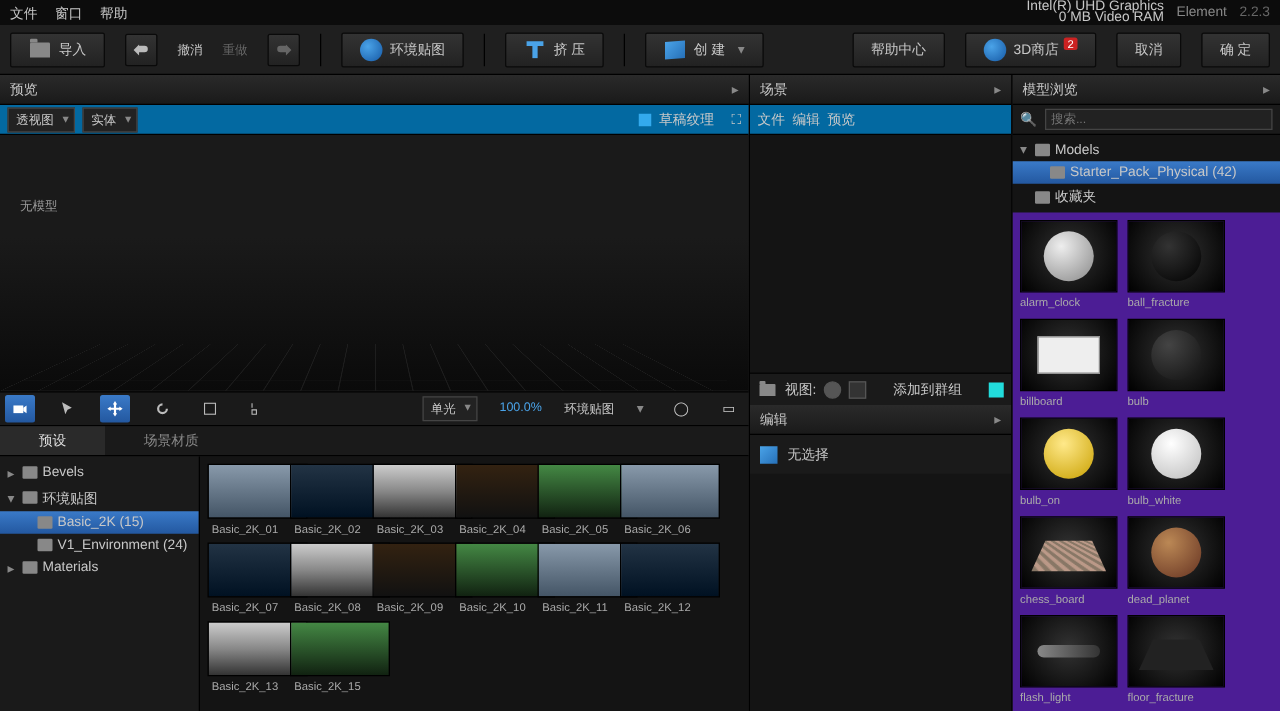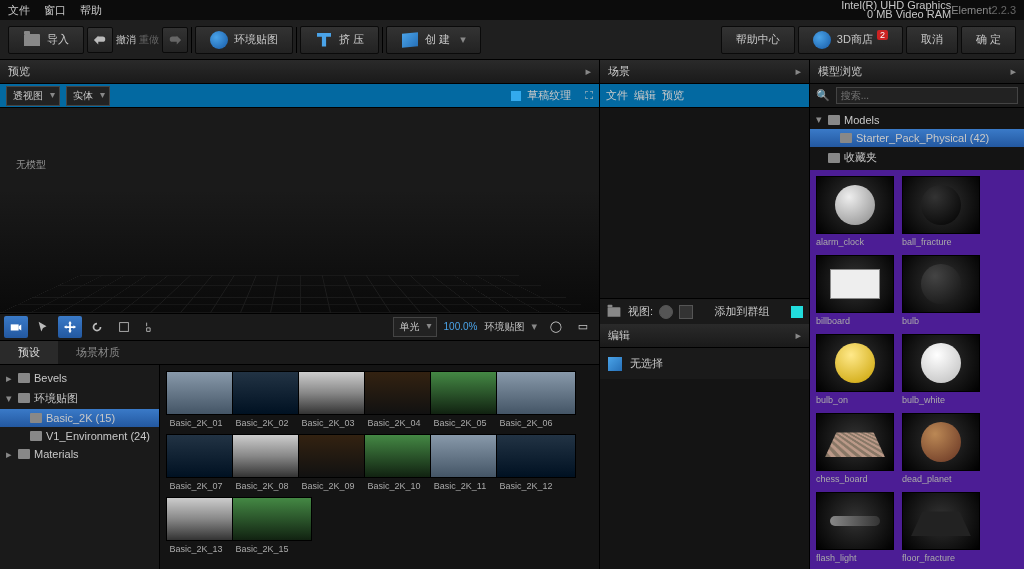--- a/index.html
+++ b/index.html
@@ -1,21 +1,21 @@
 <!DOCTYPE html>
 <html><head>
 <meta charset="utf-8">
 <style>
 *{margin:0;padding:0;box-sizing:border-box;font-family:"Microsoft YaHei",Arial,sans-serif;font-size:11px;color:#c8c8c8;user-select:none}
 body{background:#1a1a1a;width:1024px;height:569px;overflow:hidden;display:flex;flex-direction:column}
 .topbar{height:20px;background:#0c0c0c;display:flex;align-items:center;padding:0 8px;gap:14px}
-.topbar .right{margin-left:auto;display:flex;align-items:center;}
+.topbar .right{margin-left:auto;display:flex;align-items:center;gap:10px}
 .topbar .gpu{color:#888;font-size:9px;text-align:right;line-height:9px}
 .topbar .ver{color:#666}
-.maintool{height:40px;background:#1f1f1f;display:flex;align-items:center;padding:0 8px;gap:3px;border-bottom:1px solid #000}
+.maintool{height:40px;background:#1f1f1f;display:flex;align-items:center;padding:0 8px;gap:16px;border-bottom:1px solid #000}
 .btn{background:linear-gradient(#333,#222);border:1px solid #0a0a0a;padding:4px 10px;display:flex;align-items:center;gap:6px;cursor:pointer;border-radius:2px}
 .btn.big{height:28px;padding:0 14px;font-size:13px}
 .btn.sq{width:26px;height:26px;justify-content:center;padding:0}
 .sep{width:1px;height:26px;background:#000}
 .icon{width:18px;height:18px;display:inline-flex;align-items:center;justify-content:center}
 .i-folder{width:16px;height:12px;background:#888;border-radius:1px 1px 0 0;position:relative}
 .i-folder::before{content:"";position:absolute;top:-3px;left:0;width:6px;height:3px;background:#888;border-radius:1px 1px 0 0}
 .i-globe{width:18px;height:18px;border-radius:50%;background:radial-gradient(circle at 35% 35%,#4aa3e8,#1659a5)}
 .i-box{width:16px;height:14px;background:linear-gradient(135deg,#4aa3e8,#2670b8);transform:skewY(-5deg)}
 .i-T{width:14px;height:14px;background:#4aa3e8;clip-path:polygon(0 0,100% 0,100% 30%,65% 30%,65% 100%,35% 100%,35% 30%,0 30%)}
@@ -26,26 +26,26 @@
 .col.mid{width:210px;border-right:1px solid #000}
 .col.right{flex:1}
 .panelhead{height:24px;background:linear-gradient(#2a2a2a,#1a1a1a);display:flex;align-items:center;padding:0 8px;border-bottom:1px solid #000;gap:6px}
 .panelhead .rarr{margin-left:auto;color:#888}
 .subbar{height:24px;background:#0369a1;display:flex;align-items:center;padding:0 6px;gap:6px;border-bottom:1px solid #000}
 .dd{background:#222;border:1px solid #444;padding:2px 16px 2px 6px;position:relative;font-size:10px}
 .dd::after{content:"▾";position:absolute;right:4px;top:2px;color:#888}
 .preview{flex:1;background:linear-gradient(#1a1a1a 40%,#0a0a0a);position:relative;min-height:120px}
 .preview .label{position:absolute;top:50px;left:16px;font-size:10px;color:#999}
 .grid3d{position:absolute;bottom:0;left:0;right:0;height:60%;background:repeating-linear-gradient(90deg,#333 0,#333 1px,transparent 1px,transparent 30px),repeating-linear-gradient(0deg,#333 0,#333 1px,transparent 1px,transparent 20px);opacity:.4;transform:perspective(300px) rotateX(65deg);transform-origin:bottom}
-.toolbar2{height:28px;background:#1a1a1a;display:flex;align-items:center;padding:0 4px;gap:3px;border-top:1px solid #000;border-bottom:1px solid #000}
+.toolbar2{height:28px;background:#1a1a1a;display:flex;align-items:center;padding:0 4px;gap:14px;border-top:1px solid #000;border-bottom:1px solid #000}
 .tb{width:24px;height:22px;display:flex;align-items:center;justify-content:center;cursor:pointer;border-radius:2px}
 .tb.active{background:linear-gradient(#3a7ac8,#2358a0)}
 .zoom{color:#4aa3e8;font-size:10px;margin:0 4px}
 .tabs{height:24px;background:#1a1a1a;display:flex;align-items:center;border-bottom:1px solid #000}
-.tab{padding:0 18px;height:100%;display:flex;align-items:center;cursor:pointer;color:#888}
+.tab{padding:0 31px;height:100%;display:flex;align-items:center;cursor:pointer;color:#888}
 .tab.active{background:#2a2a2a;color:#ddd}
 .browse{flex:1;display:flex;overflow:hidden}
 .tree{width:160px;background:#1a1a1a;border-right:1px solid #000;overflow:auto;padding:4px 0}
 .treeitem{padding:3px 6px;display:flex;align-items:center;gap:4px;cursor:pointer;font-size:10px}
 .treeitem.sel{background:linear-gradient(#3a7ac8,#2358a0);color:#fff}
 .treeitem .tri{width:8px;color:#888}
 .treeitem .fld{width:12px;height:10px;background:#888;border-radius:1px}
 .treeitem.lv1{padding-left:18px}
 .thumbs{flex:1;background:#141414;overflow:auto;padding:6px;display:flex;flex-wrap:wrap;gap:6px;align-content:flex-start}
 .th{width:60px;display:flex;flex-direction:column;gap:3px}

